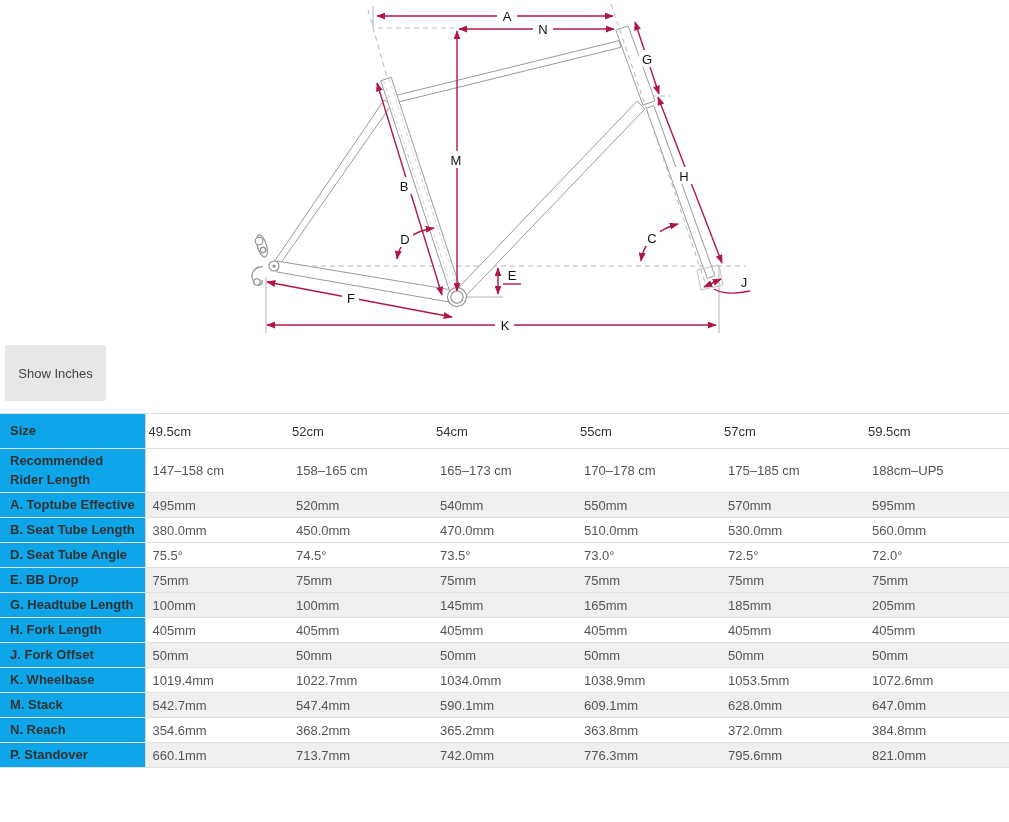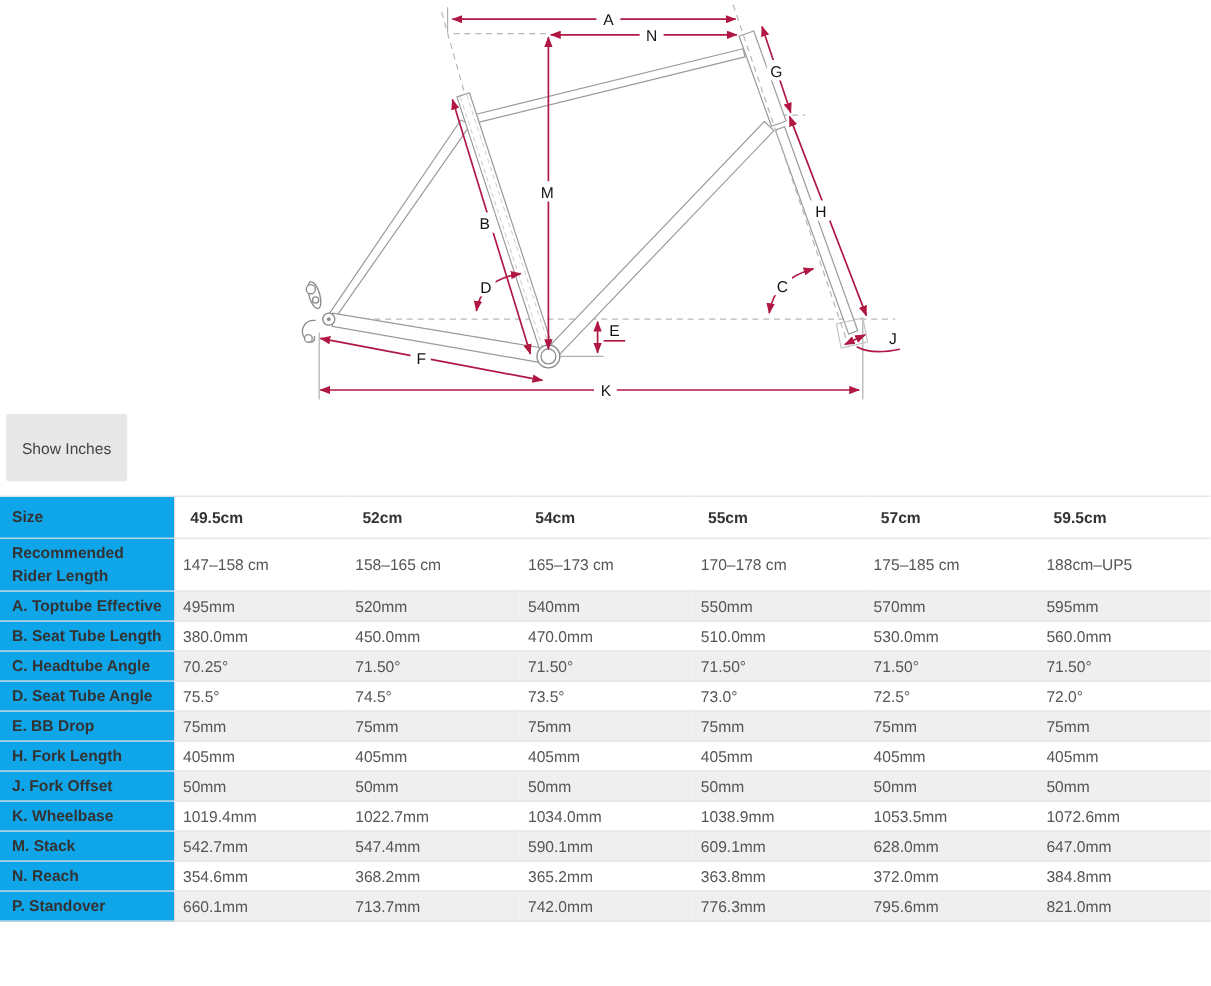--- a/index.html
+++ b/index.html
@@ -26,21 +26,21 @@
      background:var(--button-bg);border:0;border-radius:2px;color:var(--button-text);
      font:13px "Liberation Sans",sans-serif;cursor:pointer;}
   
   table.geo{position:absolute;left:0;top:413px;width:1009px;border-collapse:collapse;
      border-top:1px solid var(--border);font:13px "Liberation Sans",sans-serif;table-layout:fixed;}
   table.geo tr{border-bottom:1px solid var(--border);}
   table.geo th,table.geo td{text-align:left;vertical-align:middle;padding:0;}
   table.geo th.rowlabel,table.geo th.sizehead{
      font-weight:bold;color:var(--label-text);padding-left:10px;padding-right:8px;
      border-right:1px solid var(--col-border);background:#0ea5e9;line-height:1.45;}
-  table.geo thead th{font-weight:bold;color:var(--label-text);height:34px;padding-left:13px;}
+  table.geo thead th{font-weight:normal;color:var(--label-text);height:34px;padding-left:3px;}
   table.geo thead th.sizehead{padding-left:10px;}
   table.geo td{color:var(--value-text);height:24px;padding-left:7px;}
   table.geo tr.tall td,table.geo tr.tall th{height:43px;}
   table.geo tr.striped td{background:var(--stripe);}
 </style>
 </head>
 <body>
 
 <div class="page">
 
@@ -175,47 +175,47 @@
         </tr>
         <tr>
           <th class="rowlabel">B. Seat Tube Length</th>
           <td>380.0mm</td>
           <td>450.0mm</td>
           <td>470.0mm</td>
           <td>510.0mm</td>
           <td>530.0mm</td>
           <td>560.0mm</td>
         </tr>
-        <tr class="striped">
-          <th class="rowlabel">C. Headtube Angle</th>
-          <td>70.25°</td>
-          <td>71.50°</td>
-          <td>71.50°</td>
-          <td>71.50°</td>
-          <td>71.50°</td>
-          <td>71.50°</td>
-        </tr>
         <tr>
           <th class="rowlabel">D. Seat Tube Angle</th>
           <td>75.5°</td>
           <td>74.5°</td>
           <td>73.5°</td>
           <td>73.0°</td>
           <td>72.5°</td>
           <td>72.0°</td>
         </tr>
         <tr class="striped">
           <th class="rowlabel">E. BB Drop</th>
           <td>75mm</td>
           <td>75mm</td>
           <td>75mm</td>
           <td>75mm</td>
           <td>75mm</td>
           <td>75mm</td>
         </tr>
+        <tr class="striped">
+          <th class="rowlabel">G. Headtube Length</th>
+          <td>100mm</td>
+          <td>100mm</td>
+          <td>145mm</td>
+          <td>165mm</td>
+          <td>185mm</td>
+          <td>205mm</td>
+        </tr>
         <tr>
           <th class="rowlabel">H. Fork Length</th>
           <td>405mm</td>
           <td>405mm</td>
           <td>405mm</td>
           <td>405mm</td>
           <td>405mm</td>
           <td>405mm</td>
         </tr>
         <tr class="striped">

